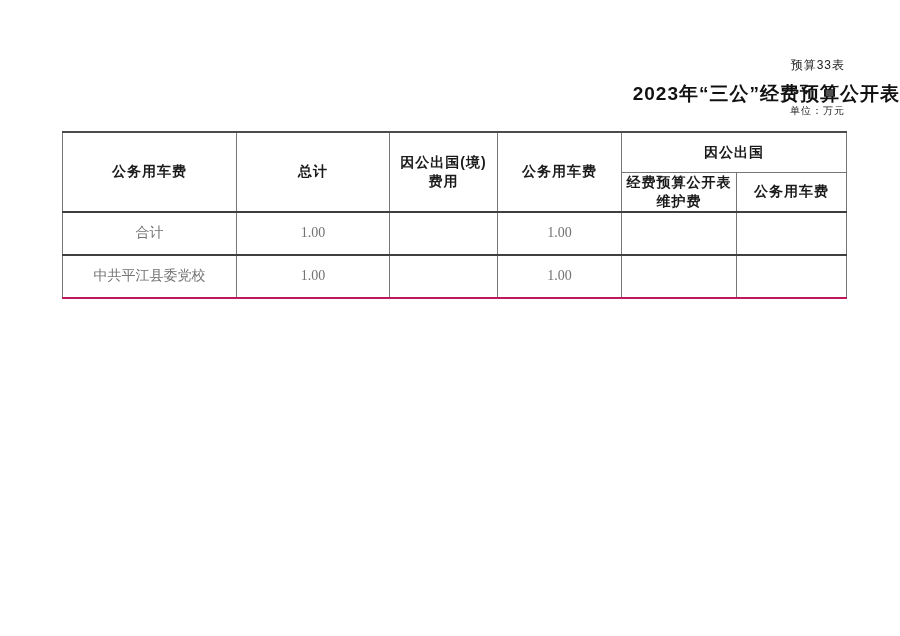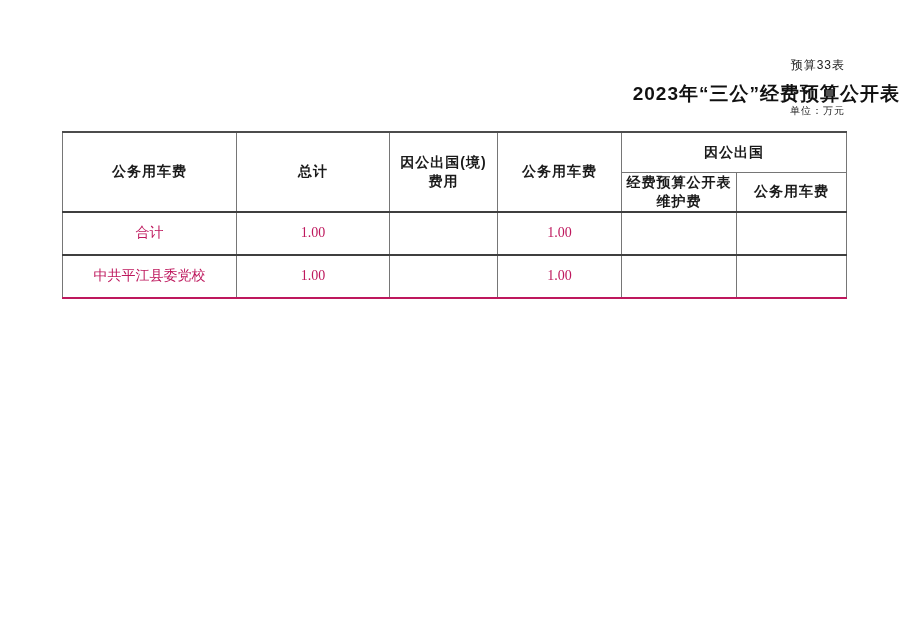--- a/index.html
+++ b/index.html
@@ -68,21 +68,21 @@
     font-size: 14px;
     font-weight: bold;
     color: #1a1a1a;
     letter-spacing: 1px;
     line-height: 19px;
   }
   table.budget td {
     font-family: "Liberation Serif", serif;
     font-size: 14px;
     font-weight: normal;
-    color: #be185d;
+    color: #737373;
     line-height: 18px;
   }
   .wrap2 { white-space: pre-line; }
   tr.hdr-top { height: 40px; }
   tr.hdr-sub { height: 34px; }
   tr.data-row { height: 43px; }
   
   thead tr.hdr-top th { border-top: 2px solid #4c4c4c; }
   thead th.span2, thead tr.hdr-sub th { border-bottom: 2px solid #3f3f3f; }
   th.veh-group { border-bottom: 1px solid #767676; }

